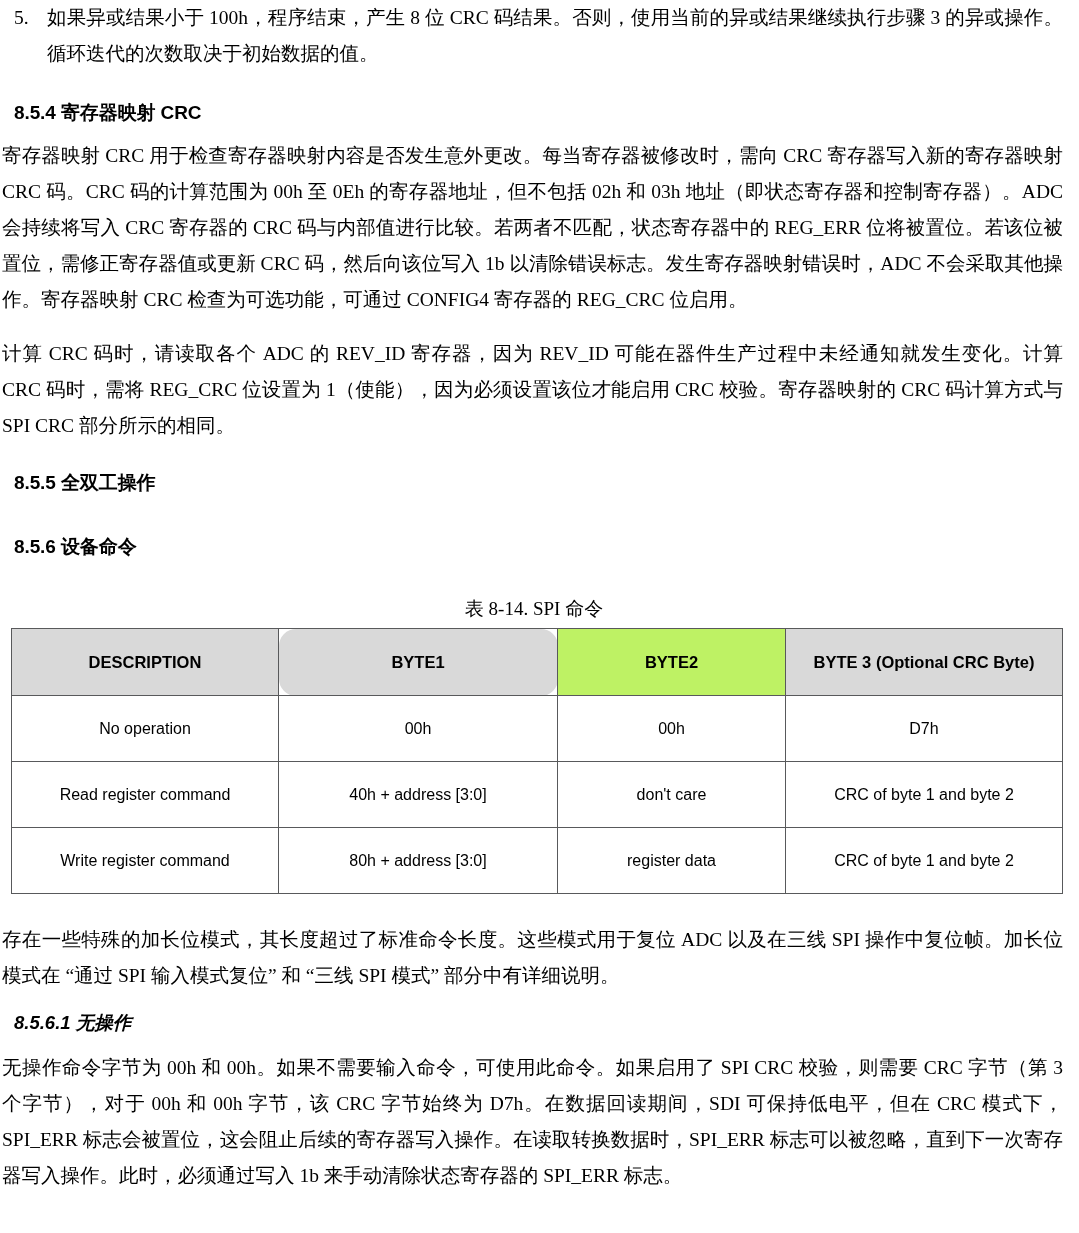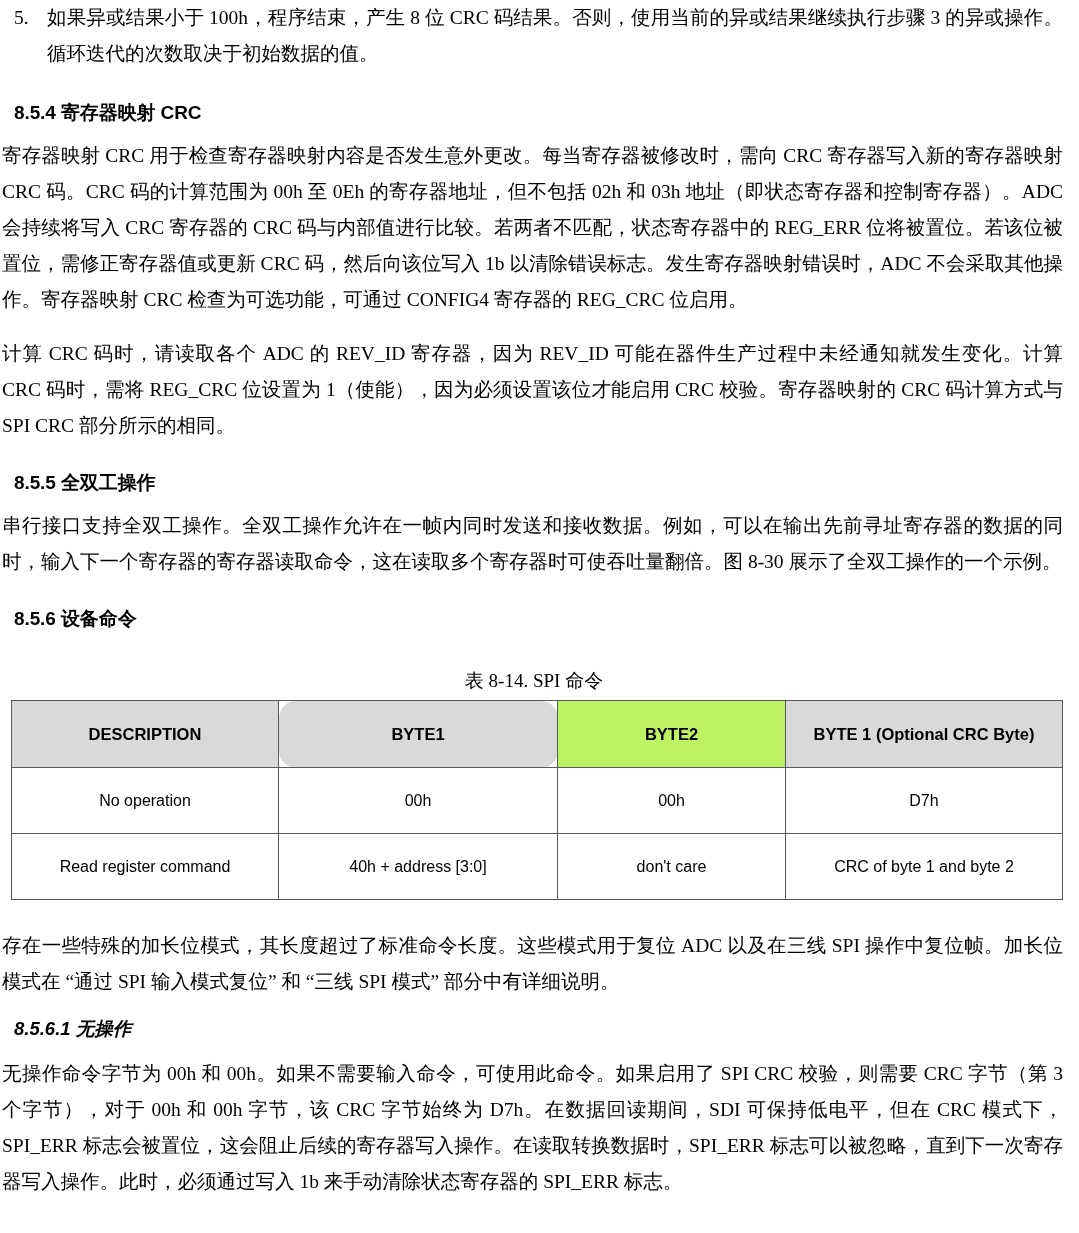--- a/index.html
+++ b/index.html
@@ -146,21 +146,20 @@
   <h3 class="h3">8.5.4 寄存器映射 CRC</h3>
   <div class="sp-12"></div>
   <p class="para">寄存器映射 CRC 用于检查寄存器映射内容是否发生意外更改。每当寄存器被修改时，需向 CRC 寄存器写入新的寄存器映射 CRC 码。CRC 码的计算范围为 00h 至 0Eh 的寄存器地址，但不包括 02h 和 03h 地址（即状态寄存器和控制寄存器）。ADC 会持续将写入 CRC 寄存器的 CRC 码与内部值进行比较。若两者不匹配，状态寄存器中的 REG_ERR 位将被置位。若该位被置位，需修正寄存器值或更新 CRC 码，然后向该位写入 1b 以清除错误标志。发生寄存器映射错误时，ADC 不会采取其他操作。寄存器映射 CRC 检查为可选功能，可通过 CONFIG4 寄存器的 REG_CRC 位启用。</p>
   <div class="sp-18"></div>
   <p class="para">计算 CRC 码时，请读取各个 ADC 的 REV_ID 寄存器，因为 REV_ID 可能在器件生产过程中未经通知就发生变化。计算 CRC 码时，需将 REG_CRC 位设置为 1（使能），因为必须设置该位才能启用 CRC 校验。寄存器映射的 CRC 码计算方式与 SPI CRC 部分所示的相同。</p>
 
   <div class="sp-26"></div>
 
   <h3 class="h3">8.5.5 全双工操作</h3>
   <div class="sp-12"></div>
-  <p class="para">串行接口支持全双工操作。全双工操作允许在一帧内同时发送和接收数据。例如，可以在输出先前寻址寄存器的数据的同时，输入下一个寄存器的寄存器读取命令，这在读取多个寄存器时可使吞吐量翻倍。图 8-30 展示了全双工操作的一个示例。</p>
 
   <div class="sp-26"></div>
 
   <h3 class="h3">8.5.6 设备命令</h3>
   <div class="sp-12"></div>
 
   <div class="sp-22"></div>
 
   <div class="table-block">
     <div class="table-caption">表 8-14. SPI 命令</div>
@@ -169,36 +168,42 @@
         <col class="c1">
           <col class="c2">
           <col class="c3">
           <col class="c4">
       </colgroup>
       <thead>
         <tr>
           <th style="background: rgb(217, 217, 217); border-color: rgb(88, 89, 91);">DESCRIPTION</th>
           <th style="background: rgb(217, 217, 217); border-color: rgb(88, 89, 91); border-radius: 17px;">BYTE1</th>
           <th style="background: #bef264; border-color: rgb(88, 89, 91);">BYTE2</th>
-          <th style="background: rgb(217, 217, 217); border-color: rgb(88, 89, 91);">BYTE 1 (Optional CRC Byte)</th>
+          <th style="background: rgb(217, 217, 217); border-color: rgb(88, 89, 91);">BYTE 3 (Optional CRC Byte)</th>
         </tr>
       </thead>
       <tbody>
         <tr>
           <td style="border-color: rgb(88, 89, 91);">No operation</td>
           <td style="border-color: rgb(88, 89, 91);">00h</td>
           <td style="border-color: rgb(88, 89, 91);">00h</td>
           <td style="border-color: rgb(88, 89, 91);">D7h</td>
         </tr>
         <tr>
           <td style="border-color: rgb(88, 89, 91);">Read register command</td>
           <td style="border-color: rgb(88, 89, 91);">40h + address [3:0]</td>
           <td style="border-color: rgb(88, 89, 91);">don't care</td>
           <td style="border-color: rgb(88, 89, 91);">CRC of byte 1 and byte 2</td>
         </tr>
+        <tr>
+          <td style="border-color: rgb(88, 89, 91);">Write register command</td>
+          <td style="border-color: rgb(88, 89, 91);">80h + address [3:0]</td>
+          <td style="border-color: rgb(88, 89, 91);">register data</td>
+          <td style="border-color: rgb(88, 89, 91);">CRC of byte 1 and byte 2</td>
+        </tr>
       </tbody>
     </table>
   </div>
 
   <div class="sp-28"></div>
 
   <p class="para">存在一些特殊的加长位模式，其长度超过了标准命令长度。这些模式用于复位 ADC 以及在三线 SPI 操作中复位帧。加长位模式在 “通过 SPI 输入模式复位” 和 “三线 SPI 模式” 部分中有详细说明。</p>
 
   <div class="sp-16"></div>
 

